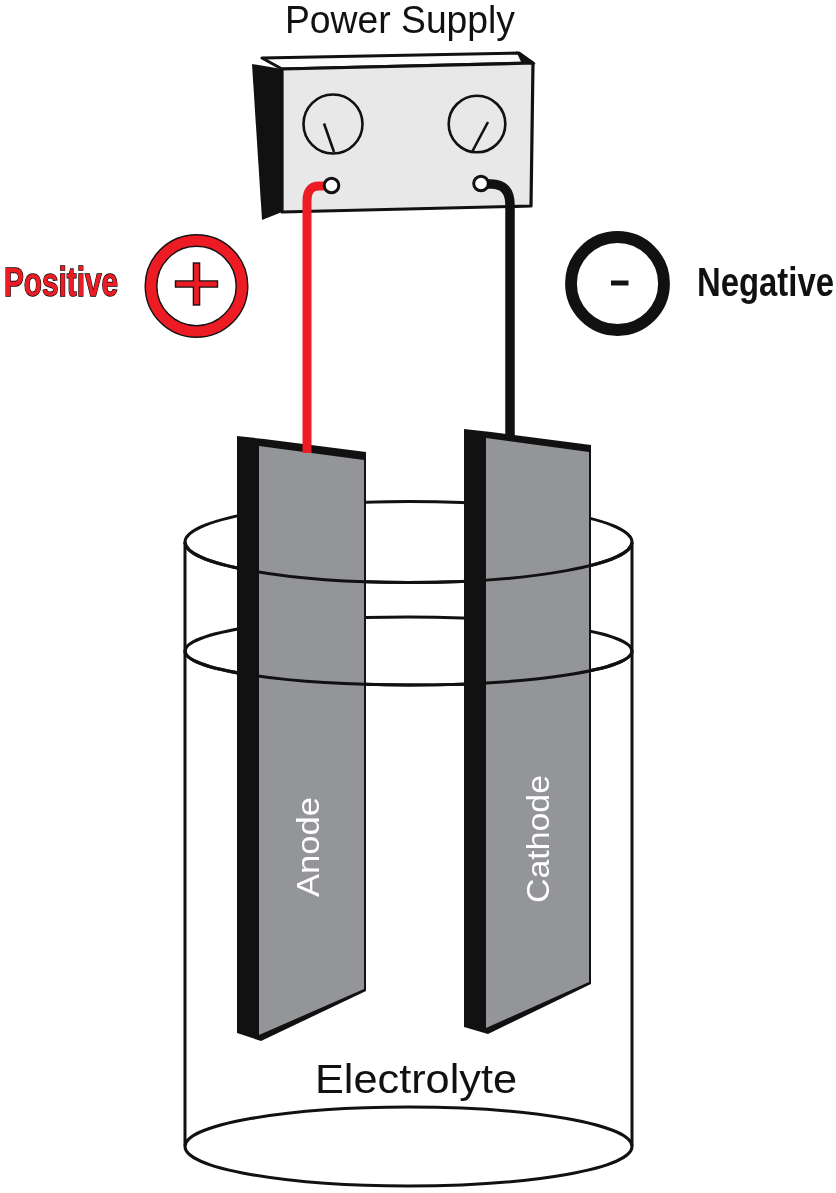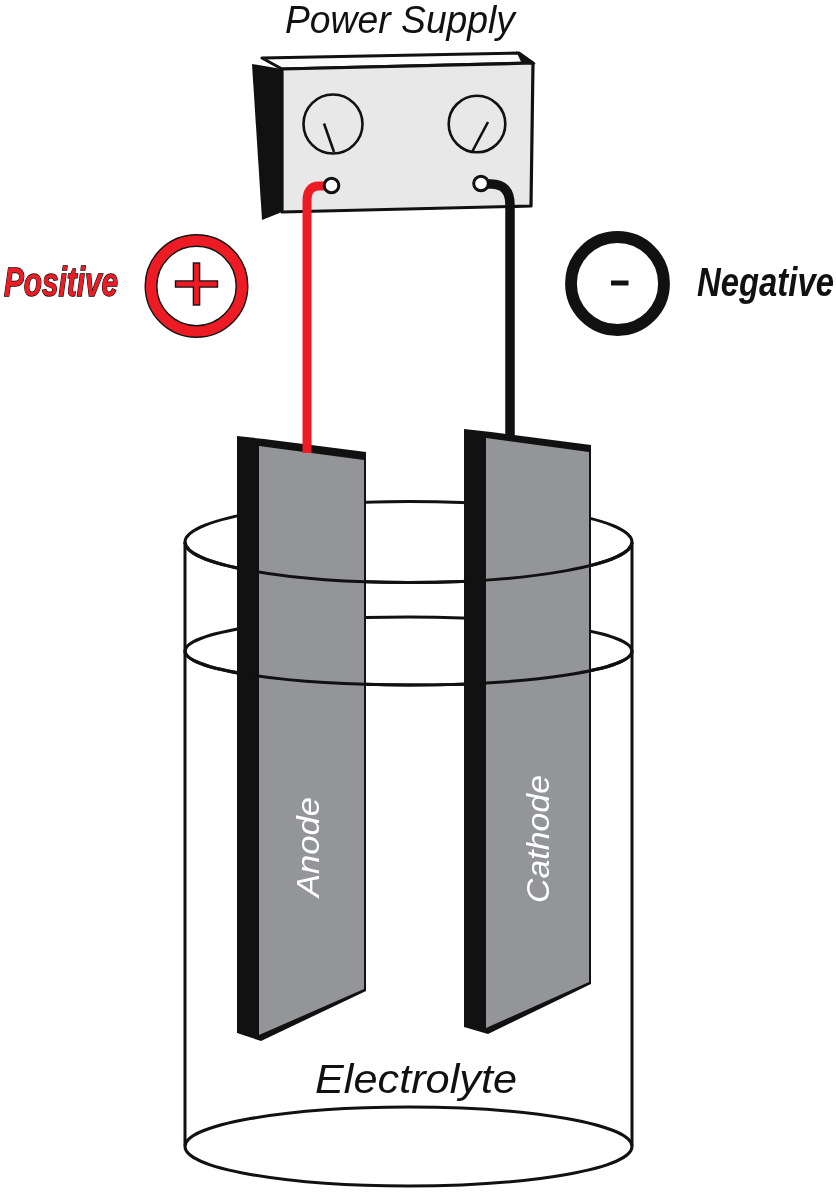--- a/index.html
+++ b/index.html
@@ -8,21 +8,20 @@
     background: #ffffff;
     width: 836px;
     height: 1193px;
     overflow: hidden;
     font-family: "Liberation Sans", "DejaVu Sans", sans-serif;
   }
   #stage {
     position: relative;
     width: 692px;
     height: 1193px;
-    font-style: italic;
   }
   svg text {
     font-family: "Liberation Sans", "DejaVu Sans", sans-serif;
   }
   .title-text   { font-size: 39px; font-weight: 400; fill: #111; }
   .big-label    { font-size: 40px; font-weight: 700; }
   .elec-label   { font-size: 32px; font-weight: 400; fill: #ffffff; }
   .solution-lbl { font-size: 41px; font-weight: 400; fill: #111; }
 </style>
 </head>

